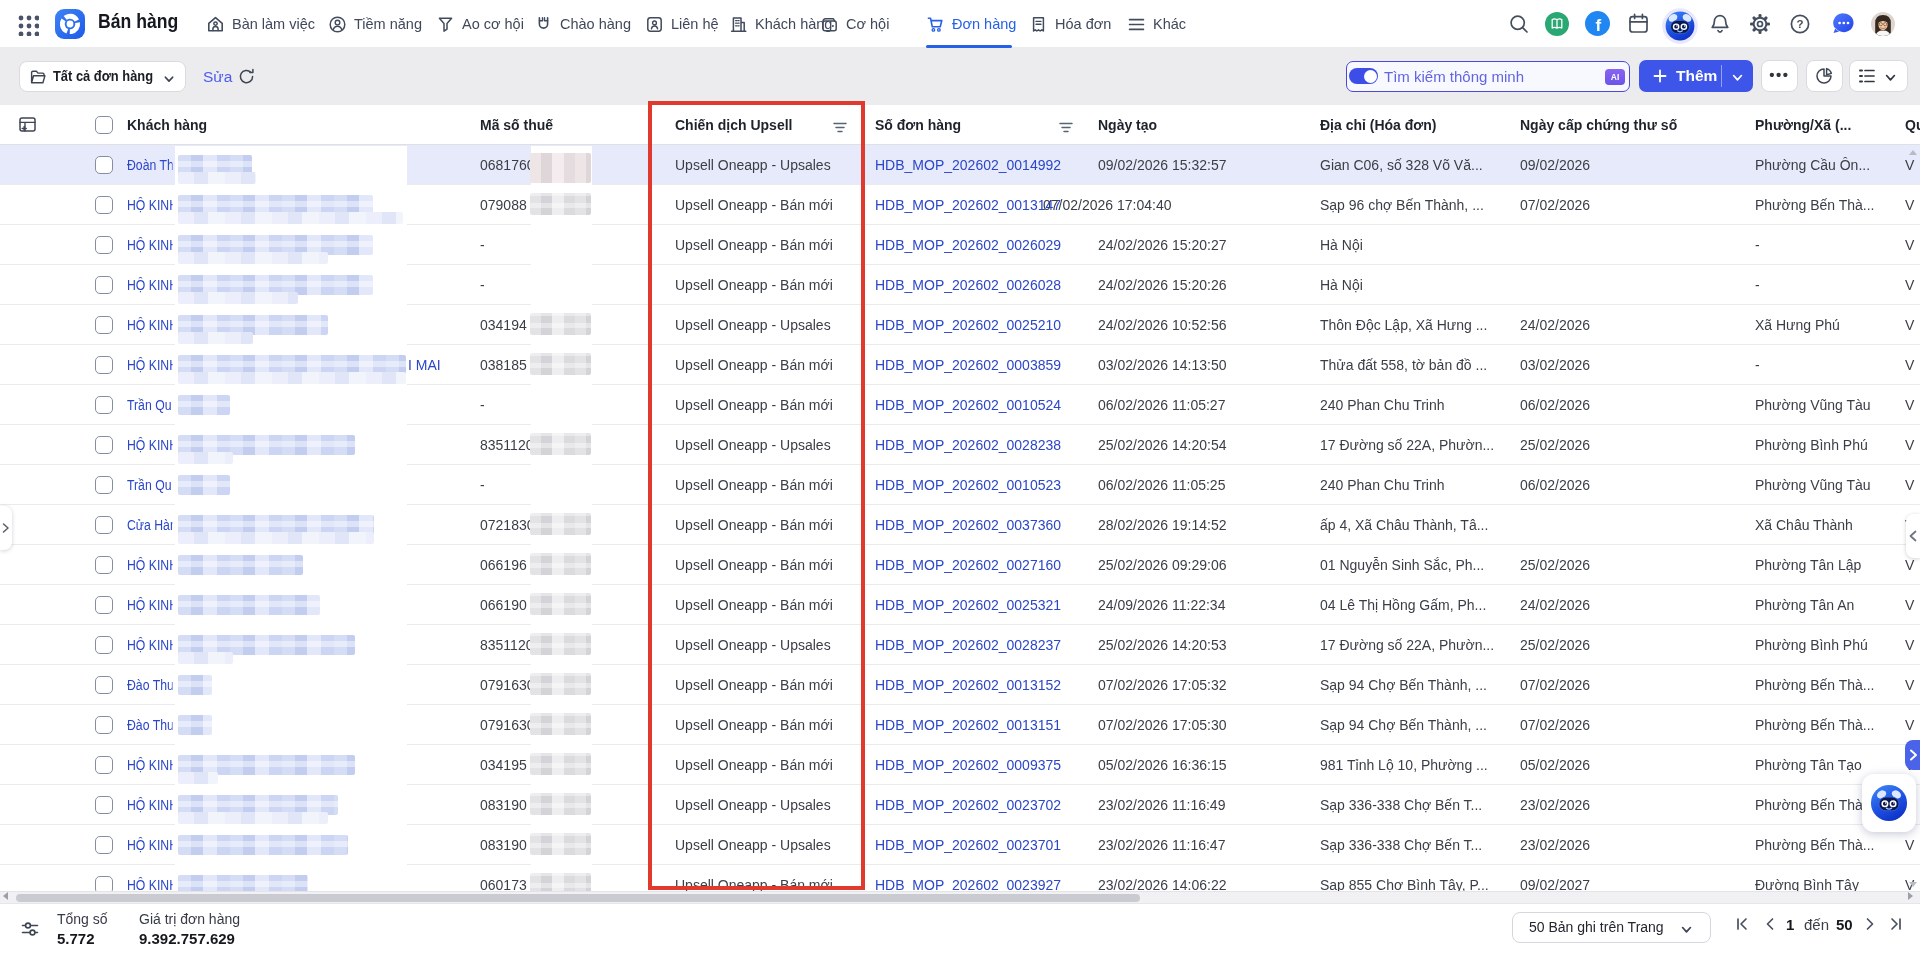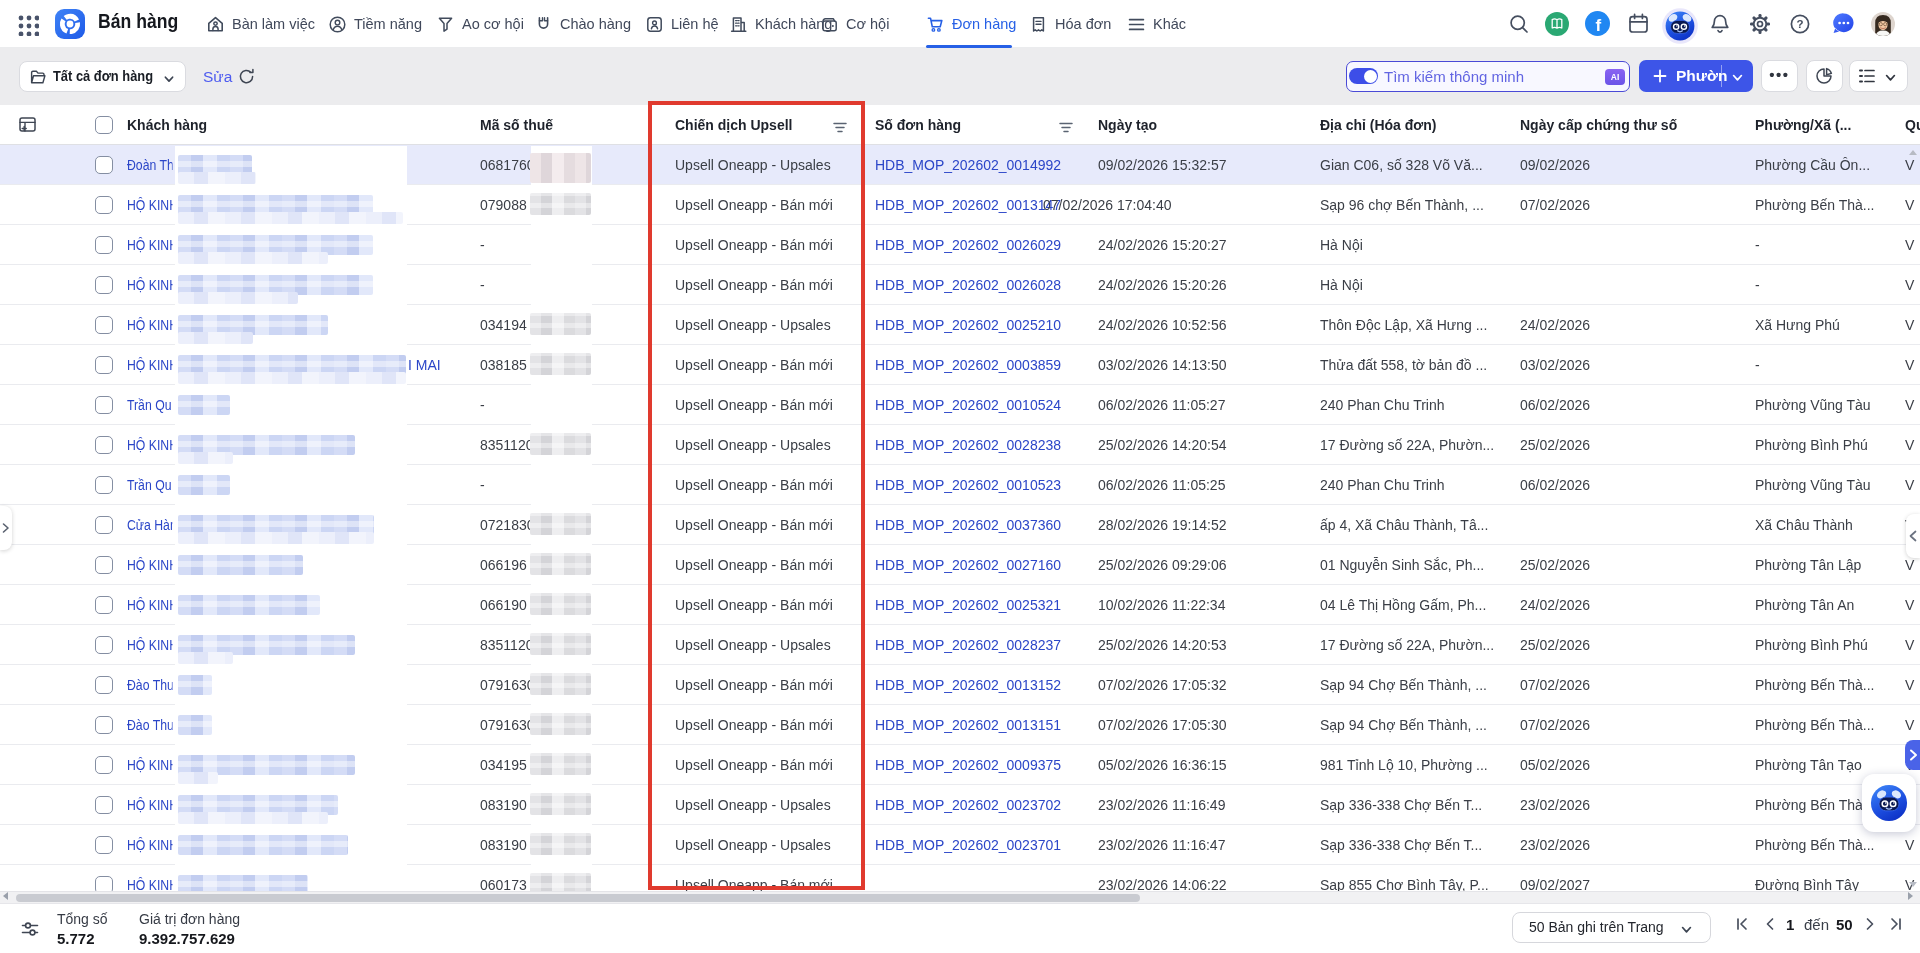--- a/index.html
+++ b/index.html
@@ -276,21 +276,21 @@
         </svg></div>
 <div class="abs" style="left:1346px;top:13px;width:284px;height:31px;background:#f8f8ff;border:1.5px solid #4a4ad6;border-radius:7px;"></div>
 <div class="abs" style="left:1349px;top:20px;width:29px;height:16px;border-radius:8px;background:#3d4ee8;"></div>
 <div class="abs" style="left:1364px;top:21.5px;width:13px;height:13px;border-radius:50%;background:#fff;"></div>
 <div class="abs nowrap" style="left:1384px;top:13px;line-height:31px;font-size:15px;color:#6265e2;">Tìm kiếm thông minh</div>
 <div class="abs" style="left:1605px;top:21px;width:20px;height:16px;border-radius:4px;background:linear-gradient(180deg,#8a63f2,#6b54e8);color:#fff;font-size:8.5px;font-weight:700;text-align:center;line-height:16px;">AI</div>
 <div class="abs" style="left:1639px;top:12px;width:114px;height:32px;background:#3d55e8;border-radius:7px;"></div>
 <div class="abs" style="left:1652px;top:20px;"><svg width="16" height="16" viewBox="0 0 16 16" fill="none">
           <path d="M8 2.5 V13.5 M2.5 8 H13.5" stroke="#fff" stroke-width="1.8" stroke-linecap="round" stroke-linejoin="round" fill="none"></path>
         </svg></div>
-<div class="abs nowrap" style="left:1676px;top:12px;line-height:32px;font-size:15.5px;font-weight:700;color:#fff;">Phườn</div>
+<div class="abs nowrap" style="left:1676px;top:12px;line-height:32px;font-size:15.5px;font-weight:700;color:#fff;">Thêm</div>
 <div class="abs" style="left:1721px;top:17px;width:1px;height:22px;background:rgba(255,255,255,.45);"></div>
 <div class="abs" style="left:1731px;top:22px;"><svg width="13" height="13" viewBox="0 0 13 13" fill="none">
           <path d="M2.6 4.55 L6.5 8.84 L10.4 4.55" stroke="#fff" stroke-width="1.7" stroke-linecap="round" stroke-linejoin="round" fill="none"></path>
         </svg></div>
 <div class="btnw" style="left:1761px;top:12px;width:37px;height:32px;"></div>
 <div class="abs" style="left:1761px;top:12px;width:37px;height:32px;text-align:center;font-size:15px;font-weight:700;color:#30353f;line-height:30px;letter-spacing:1.5px;">•••</div>
 <div class="btnw" style="left:1806px;top:12px;width:37px;height:32px;"></div>
 <div class="abs" style="left:1814px;top:18px;"><svg width="20" height="20" viewBox="0 0 20 20" fill="none">
           <path d="M10 3 a7 7 0 1 0 7 7 h-7 Z" stroke="#3f4653" stroke-width="1.5" stroke-linecap="round" stroke-linejoin="round" fill="none"></path>
           <path d="M12.6 2.6 a7 7 0 0 1 4.8 4.8 l-4.8 1.4 Z" stroke="#3f4653" stroke-width="1.5" stroke-linecap="round" stroke-linejoin="round" fill="none"></path>
@@ -460,21 +460,21 @@
 <div class="cell" style="left:1520px;">25/02/2026</div>
 <div class="cell" style="left:1755px;">Phường Tân Lập</div>
 <div class="cell" style="left:1905px;">V</div>
 </div>
 <div class="row" style="top:440px;">
 <div class="cb"></div>
 <div class="cell link" style="left:127px;width:52px;overflow:hidden;transform:scaleX(.875);transform-origin:left center;">HỘ KINH</div>
 <div class="cell" style="left:480px;">066190</div>
 <div class="cell" style="left:675px;">Upsell Oneapp - Bán mới</div>
 <div class="cell link" style="left:875px;">HDB_MOP_202602_0025321</div>
-<div class="cell" style="left:1098px;">10/02/2026 11:22:34</div>
+<div class="cell" style="left:1098px;">24/09/2026 11:22:34</div>
 <div class="cell" style="left:1320px;">04 Lê Thị Hồng Gấm, Ph...</div>
 <div class="cell" style="left:1520px;">24/02/2026</div>
 <div class="cell" style="left:1755px;">Phường Tân An</div>
 <div class="cell" style="left:1905px;">V</div>
 </div>
 <div class="row" style="top:480px;">
 <div class="cb"></div>
 <div class="cell link" style="left:127px;width:52px;overflow:hidden;transform:scaleX(.875);transform-origin:left center;">HỘ KINH</div>
 <div class="cell" style="left:480px;">8351120</div>
 <div class="cell" style="left:675px;">Upsell Oneapp - Upsales</div>
@@ -543,20 +543,21 @@
 <div class="cell" style="left:1320px;">Sạp 336-338 Chợ Bến T...</div>
 <div class="cell" style="left:1520px;">23/02/2026</div>
 <div class="cell" style="left:1755px;">Phường Bến Thà...</div>
 <div class="cell" style="left:1905px;">V</div>
 </div>
 <div class="row" style="top:720px;">
 <div class="cb"></div>
 <div class="cell link" style="left:127px;width:52px;overflow:hidden;transform:scaleX(.875);transform-origin:left center;">HỘ KINH</div>
 <div class="cell" style="left:480px;">060173</div>
 <div class="cell" style="left:675px;">Upsell Oneapp - Bán mới</div>
+<div class="cell link" style="left:875px;">HDB_MOP_202602_0023927</div>
 <div class="cell" style="left:1098px;">23/02/2026 14:06:22</div>
 <div class="cell" style="left:1320px;">Sạp 855 Chợ Bình Tây, P...</div>
 <div class="cell" style="left:1520px;">09/02/2027</div>
 <div class="cell" style="left:1755px;">Đường Bình Tây</div>
 <div class="cell" style="left:1905px;">V</div>
 </div>
 </div>
 <div class="wover" style="left:175px;top:146px;width:232px;height:745px;"></div>
 <div class="wover" style="left:531px;top:146px;width:61px;height:745px;"></div>
 <div class="mz" style="left:178px;top:155px;width:74px;height:20px;"></div>

